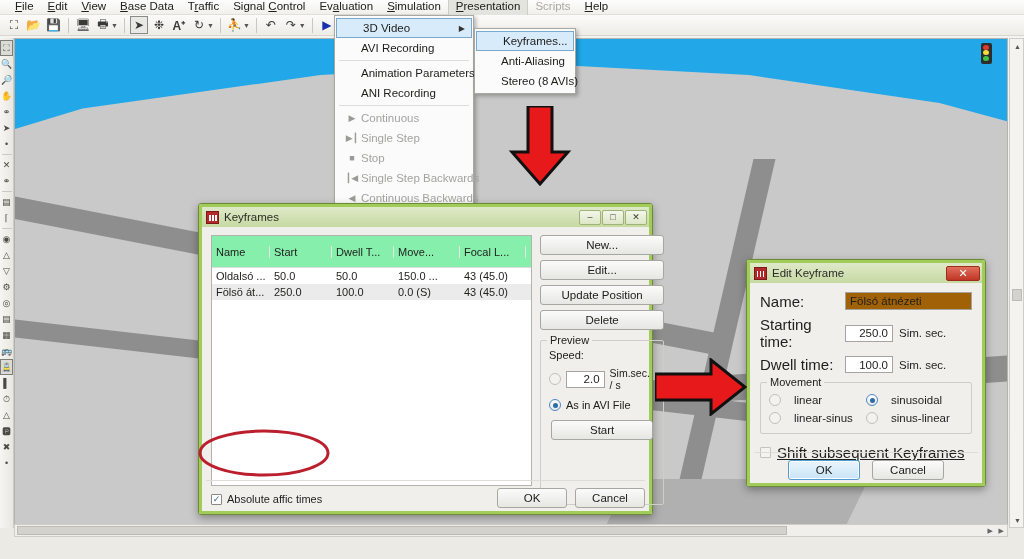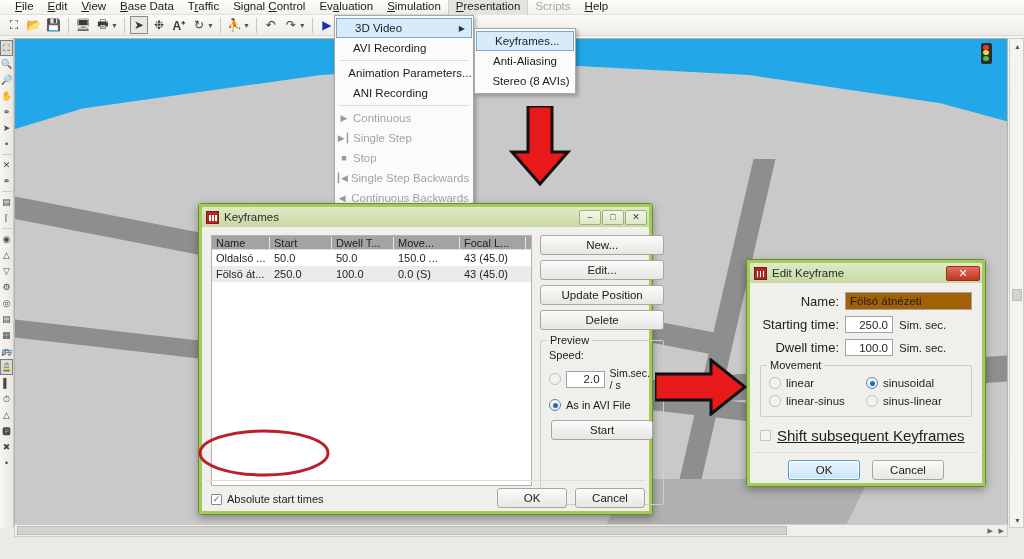--- a/index.html
+++ b/index.html
@@ -62,24 +62,23 @@
     background: #fbfbfb;
     border: 1px solid #a9a9a2;
     box-shadow: 2px 2px 4px rgba(0,0,0,.28);
     padding: 2px 0;
     z-index: 60;
   }
   #menu-presentation { top: 15px; left: 334px; width: 140px; }
   #menu-3dvideo { top: 28px; left: 474px; width: 102px; }
   .dd-row {
     display: flex; align-items: center;
-    height: 20px; padding: 0 6px 0 0;
+    height: 20px; padding: 0 6px 0 8px;
     font-size: 11.5px; color: #1d1d1a;
     position: relative;
-    justify-content: center;
   }
   .dd-row .gutter {
     width: 18px; flex: 0 0 18px; text-align: center;
     font-size: 9px; color: #9a9a96;
   }
   .dd-row .lbl { flex: 1; white-space: nowrap; }
   .dd-row .arrow { font-size: 8px; color: #333; }
   .dd-row.dim { color: #a3a3a0; }
   .dd-row.hl {
     background: #d7ebfb; border: 1px solid #7aa9d0; height: 20px;
@@ -236,22 +235,22 @@
 
   
   #dlg-keyframes { left: 198px; top: 203px; width: 455px; height: 312px; }
   .kf-body { padding: 8px 9px 6px 9px; display: flex; gap: 8px; height: calc(100% - 20px); }
   .kf-left { flex: 1; display: flex; flex-direction: column; }
   .kf-table {
     flex: 1; background: #fff; border: 1px solid #b5b3ad;
     overflow: hidden;
   }
   .kf-head {
-    display: flex; height: 14px; align-items: center;
-    border-bottom: 1px solid #ddd; background: #a3a3a3;
+    display: flex; height: 32px; align-items: center;
+    border-bottom: 1px solid #ddd; background: #86efac;
   }
   .kf-head .c, .kf-row .c {
     font-size: 11px; color: #1e1e1c; padding-left: 4px;
     white-space: nowrap; overflow: hidden;
   }
   .kf-head .c { border-right: 1px solid #e6e6e6; }
   .c0 { width: 58px; flex: 0 0 58px; }
   .c1 { width: 62px; flex: 0 0 62px; }
   .c2 { width: 62px; flex: 0 0 62px; }
   .c3 { width: 66px; flex: 0 0 66px; }
@@ -308,29 +307,29 @@
     position: absolute; left: 7px; right: 7px; bottom: 6px;
     display: flex; justify-content: flex-end; gap: 8px;
     padding-top: 7px; border-top: 1px solid #dedcd6;
   }
   .btn-w { width: 70px; }
 
   
   #dlg-editkeyframe { left: 746px; top: 259px; width: 240px; height: 228px; }
   .ek-body { padding: 9px 10px 6px 10px; }
   .ek-row { display: flex; align-items: center; margin-bottom: 6px; }
-  .ek-label { font-size: 13px; color: #1e1e1c; text-align: right; padding-right: 6px; }
+  .ek-label { font-size: 15px; color: #1e1e1c; padding-right: 6px; }
   .ek-unit { font-size: 11.5px; color: #1e1e1c; padding-left: 6px; }
   .text-input {
     background: #a16207; border: 1px solid #a6a4a0;
     height: 18px; padding: 0 4px; font-size: 11.5px; color: #1e1e1c;
     display: flex; align-items: center;
   }
   .ek-radios { display: flex; flex-wrap: wrap; }
-  .ek-radio-cell { width: 50%; display: flex; align-items: center; gap: 5px; margin: 3px 0; }
+  .ek-radio-cell { width: 50%; display: flex; align-items: center; gap: 13px; margin: 3px 0; }
   .ek-radio-cell span { font-size: 11.5px; color: #1e1e1c; }
   .ek-shift { display: flex; align-items: center; gap: 6px; margin-top: 10px; font-size: 15px; color: #1e1e1c; text-decoration: underline; }
   .cbox.dim { border-color: #c5c3bf; background: #f4f3ef; }
   .btn.primary {
     background: linear-gradient(#eaf5fd,#c9e4f8);
     border: 1px solid #4e9cd4;
     box-shadow: inset 0 0 0 1px #fff;
   }
 
   
@@ -539,21 +538,21 @@
               <div class="c c0">Fölsö át...</div>
               <div class="c c1">250.0</div>
               <div class="c c2">100.0</div>
               <div class="c c3">0.0   (S)</div>
               <div class="c c4">43 (45.0)</div>
               <div class="c c5"></div>
             </div>
           </div>
           <label class="kf-check">
             <span class="cbox">✓</span>
-            <span>Absolute start times</span>
+            <span>Absolute affic times</span>
           </label>
         </div>
 
         <div class="kf-right">
           <div class="btn">New...</div>
           <div class="btn">Edit...</div>
           <div class="btn">Update Position</div>
           <div class="btn">Delete</div>
 
           <div class="group">

